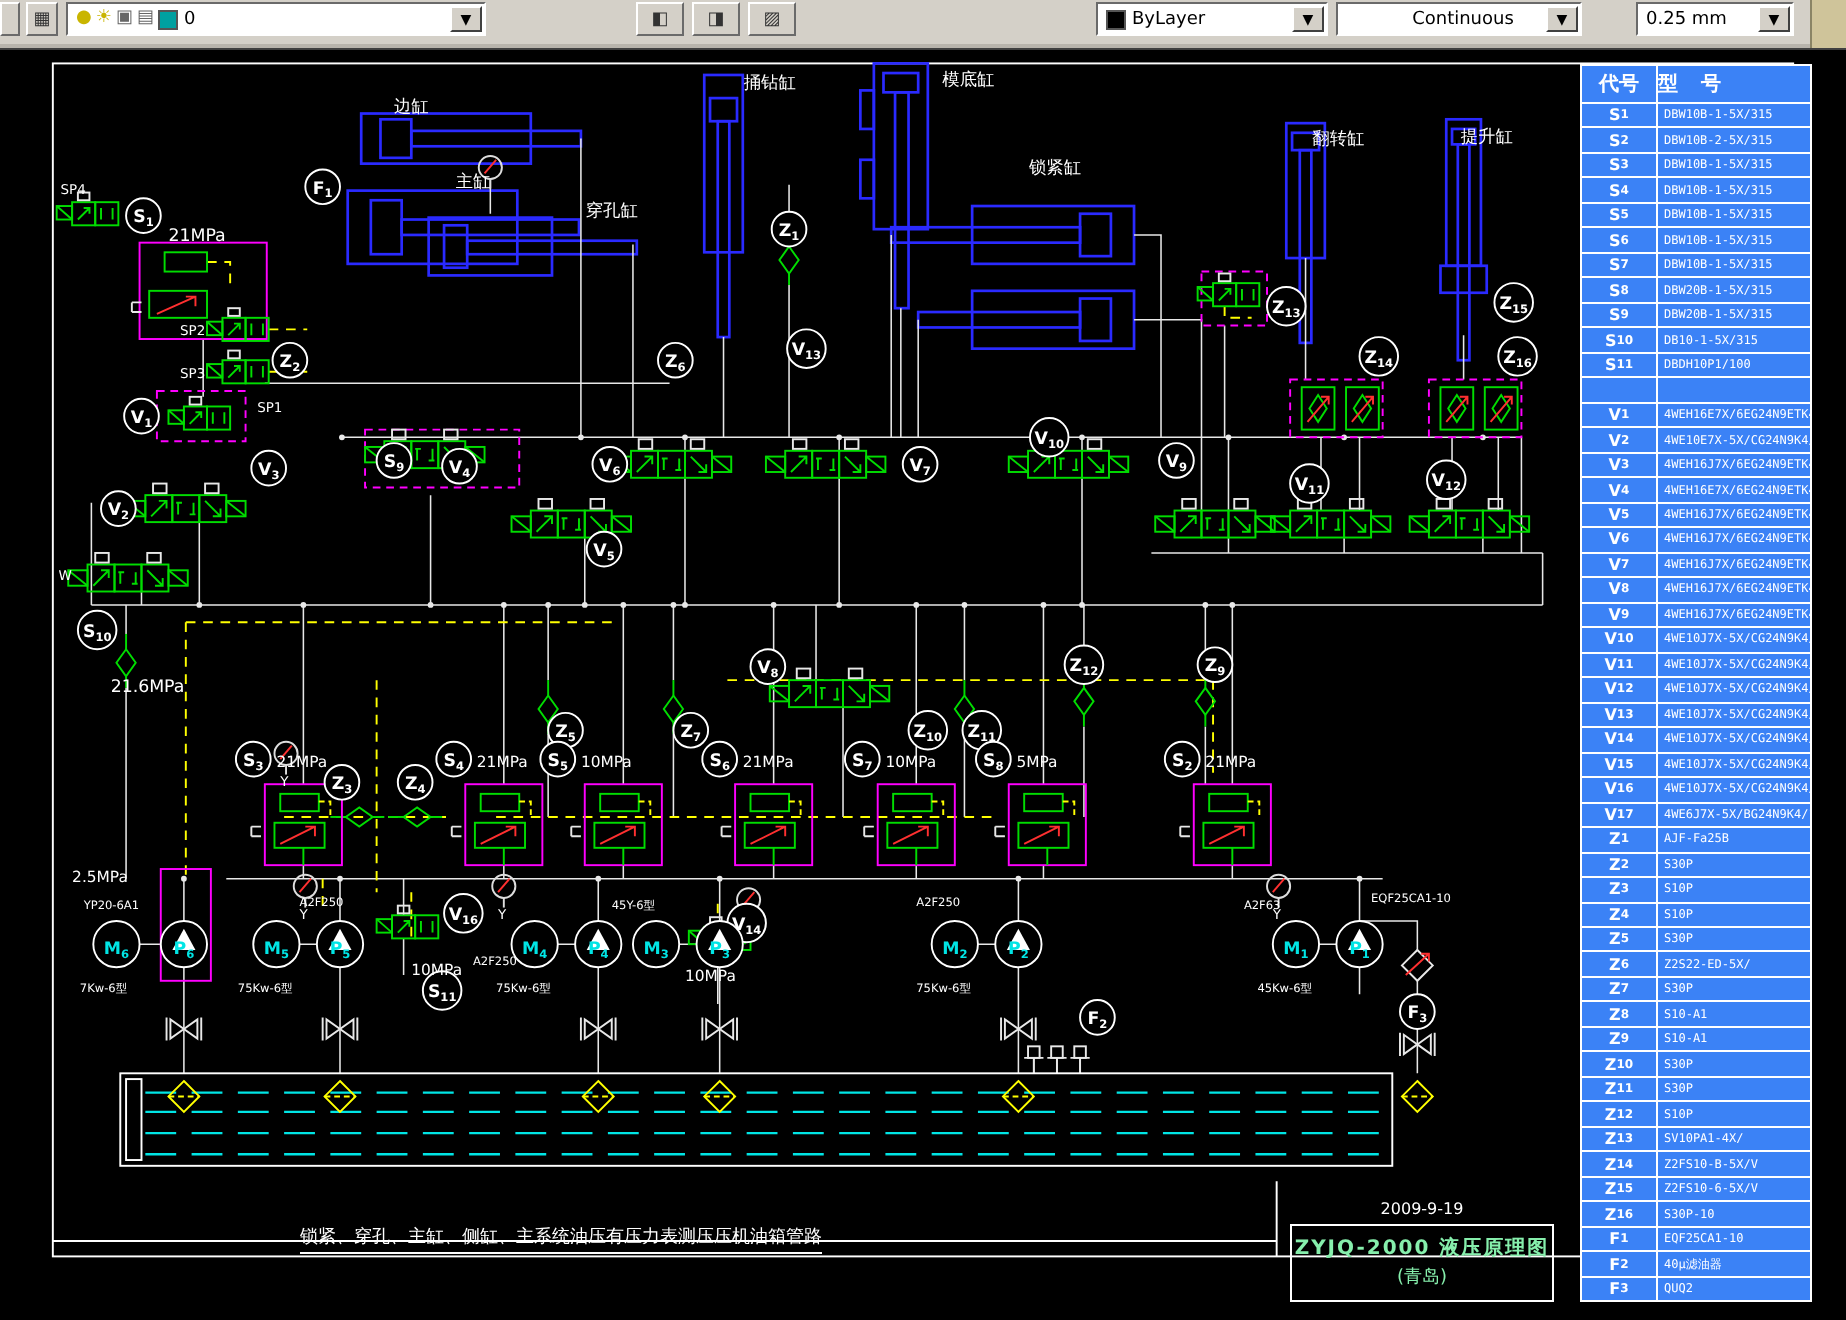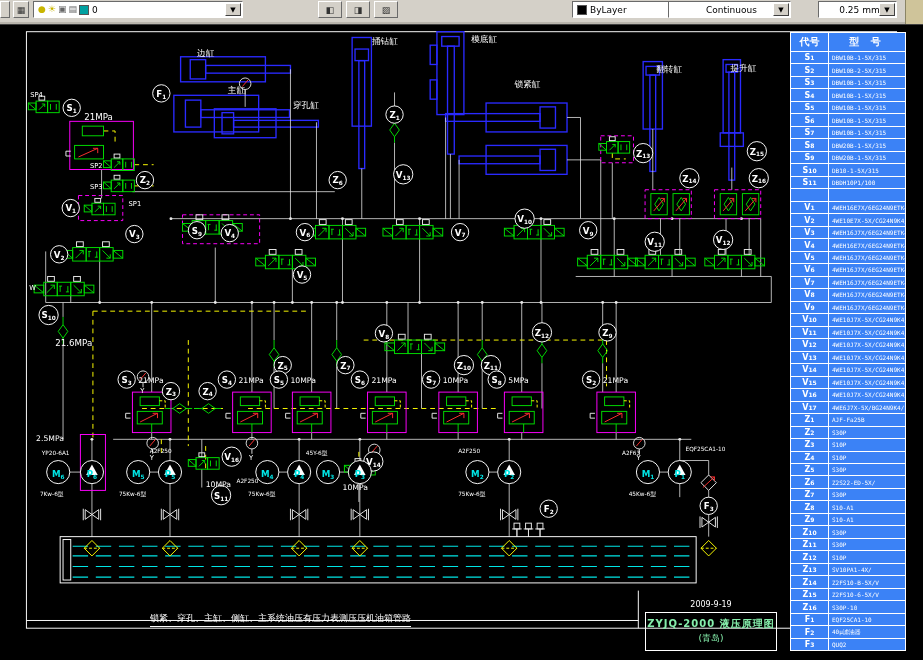--- a/index.html
+++ b/index.html
@@ -21,21 +21,21 @@
   .lic{font-size:9px;margin-right:2px;line-height:1}
   #dockpanel{position:absolute;right:0;top:0;width:17px;height:24px;background:#cfc49a;
              border-left:1px solid #8a8465}
   
   #parts{position:absolute;left:790px;top:32px;width:116px;height:619px;border:1px solid #fff;
          box-sizing:border-box;display:flex;flex-direction:column;background:#3b82f6;color:#fff}
   #parts .hd{display:flex;height:18px;border-bottom:1px solid #fff;font-weight:bold;
              font-size:10px;align-items:center}
   #parts .hd .c1{width:37px;text-align:center;border-right:1px solid #fff;height:100%;
                  display:flex;align-items:center;justify-content:center}
-  #parts .hd .c2{flex:1;text-align:center;letter-spacing:4px}
+  #parts .hd .c2{flex:1;letter-spacing:4px}
   .prow{display:flex;flex:1;border-bottom:1px solid #fff;min-height:0;align-items:stretch}
   .prow:last-child{border-bottom:none}
   .prow .c1{width:37px;border-right:1px solid #fff;display:flex;align-items:center;
             justify-content:center;font-size:8px;font-weight:bold}
   .prow .c1 sub{font-size:6px}
   .prow .c2{flex:1;display:flex;align-items:center;padding-left:3px;
             font-family:"DejaVu Sans Mono",monospace;font-size:6px;white-space:nowrap;overflow:hidden}
   
   #dateline{position:absolute;left:645px;top:600px;width:132px;height:11px;color:#fff;
             font-size:8px;text-align:center}
@@ -67,30 +67,30 @@
   </div>
   <div class="tbtn" style="left:318px;width:24px">
       <span>◧</span>
     </div>
   <div class="tbtn" style="left:346px;width:24px">
       <span>◨</span>
     </div>
   <div class="tbtn" style="left:374px;width:24px">
       <span>▨</span>
     </div>
-  <div class="combo" style="left:572px;width:116px">
+  <div class="combo" style="left:548px;width:116px">
     <span class="chip" style="background:#000"></span>
     <span>ByLayer</span>
     <span class="arrow">▼</span>
   </div>
   <div class="combo" style="left:668px;width:123px;justify-content:center">
     <span>Continuous</span>
     <span class="arrow">▼</span>
   </div>
-  <div class="combo" style="left:818px;width:79px;justify-content:center">
+  <div class="combo" style="left:818px;width:79px;">
     <span>0.25 mm</span>
     <span class="arrow">▼</span>
   </div>
   <div id="dockpanel"></div>
 </div>
 
 <svg id="schematic" width="923" height="636" viewBox="0 24 923 660" style="top:24px">
   <defs>
     <g id="dcv3" stroke="#00dd00" fill="none" stroke-width="1">
       <rect x="0" y="0" width="14" height="14"></rect>

